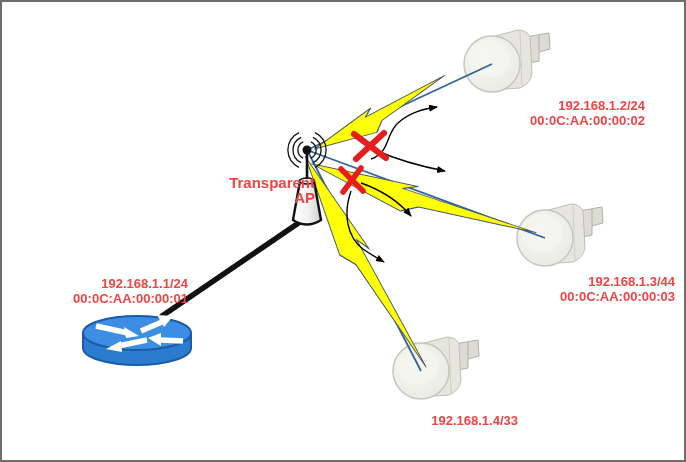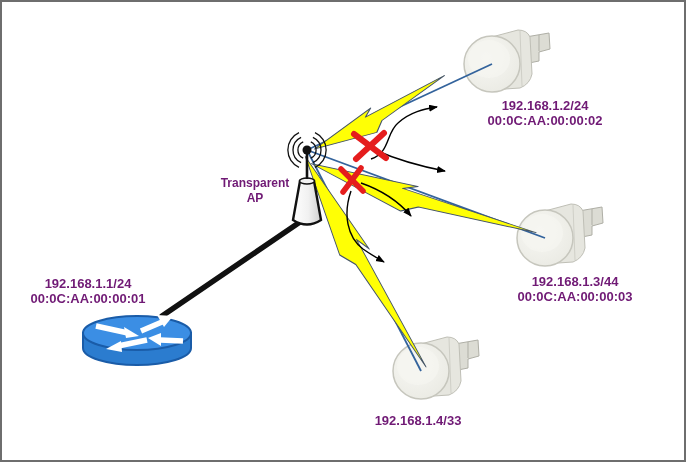--- a/index.html
+++ b/index.html
@@ -7,29 +7,29 @@
     position:relative;
     width:682px;height:458px;
     border:2px solid #6e6e6e;
     background:#ffffff;
     font-family:"Liberation Sans", sans-serif;
     overflow:hidden;
   }
   svg.layer{position:absolute;left:0;top:0;}
   .label{
     position:absolute;
-    text-align:center;
+    text-align:right;
     font-weight:bold;
     font-size:13px;
     line-height:15px;
-    color:#701a75;
+    color:#ef4444;
     white-space:nowrap;
   }
   .label .line{display:block;}
-  .ap-label{font-size:12px;line-height:14.5px;}
+  .ap-label{font-size:15px;line-height:14.5px;}
 </style>
 </head>
 <body>
 
 <div class="canvas">
 
   <svg class="layer" width="682" height="458" viewBox="2 2 682 458">
     <defs>
       <linearGradient id="coneGrad" x1="0" y1="0" x2="1" y2="0">
         <stop offset="0" stop-color="#ffffff"></stop>

